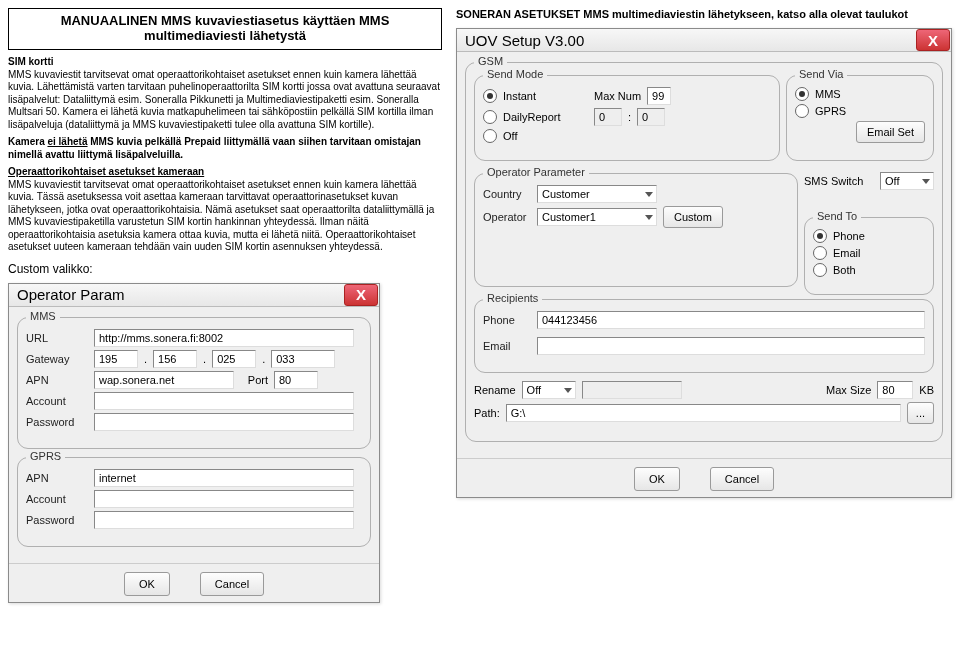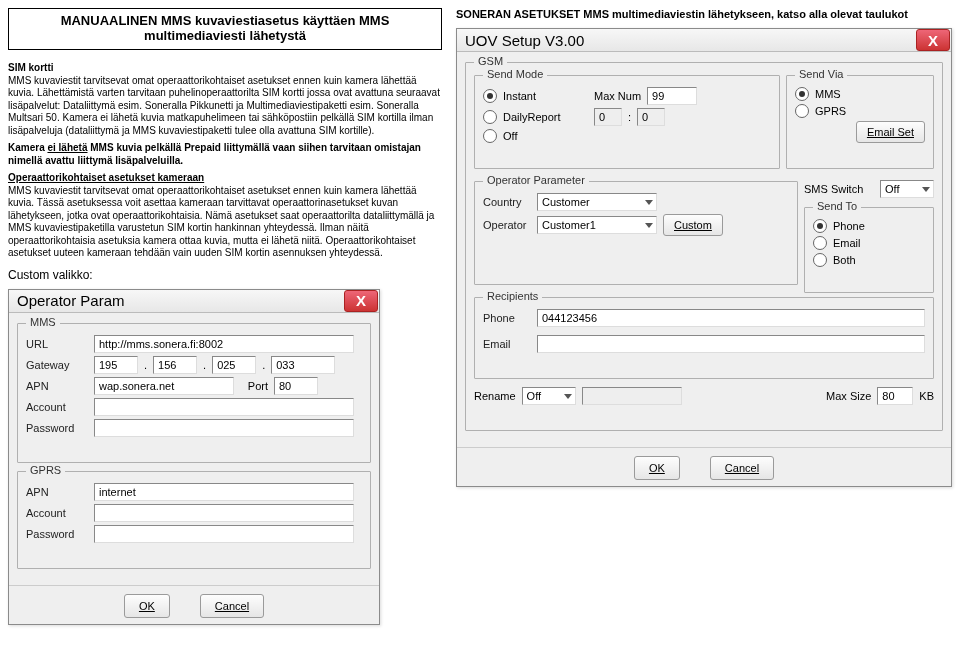--- a/index.html
+++ b/index.html
@@ -21,21 +21,21 @@
   }
   .right {
     width: 498px;
   }
   .title-box {
     border: 1px solid #000;
     text-align: center;
     font-weight: bold;
     font-size: 13px;
     padding: 4px 4px 6px 4px;
-    margin-bottom: 12px;
+    margin-bottom: 6px;
   }
   .para {
     font-size: 10px;
     line-height: 1.25;
     margin-bottom: 5px;
   }
   .bold { font-weight: bold; }
   .u { text-decoration: underline; margin-top: 28px; }
   .right-heading {
     font-weight: bold;
@@ -68,23 +68,23 @@
     display: flex; align-items: center; justify-content: center;
     font-weight: bold;
     cursor: pointer;
     margin-right: 1px;
   }
   .dlg-body {
     padding: 6px 8px 8px 8px;
   }
   .group {
     border: 1px solid #b0b0b0;
-    border-radius: 1px;
+    border-radius: 11px;
     margin: 4px 0 8px 0;
-    padding: 8px 8px 22px 8px;
+    padding: 8px 8px 14px 8px;
     position: relative;
     background: #efefef;
   }
   .group-label {
     position: absolute;
     top: -8px; left: 8px;
     background: #efefef;
     padding: 0 4px;
     font-size: 11px;
     color: #333;
@@ -128,42 +128,42 @@
     border-top: 5px solid #555;
   }
   .btn {
     background: linear-gradient(#fdfdfd,#e6e6e6);
     border: 1px solid #9a9a9a;
     border-radius: 3px;
     height: 22px;
     padding: 0 14px;
     font-size: 11px;
     cursor: pointer;
-    display: inline-flex; align-items: center; justify-content: center; text-decoration: underline;
+    display: inline-flex; align-items: center; justify-content: center;
   }
   .btn.small { height: 20px; padding: 0 10px; }
   .radio, .check {
     width: 12px; height: 12px;
     border: 1px solid #666;
     background: #fff;
     display: inline-flex; align-items: center; justify-content: center;
     vertical-align: middle;
   }
   .radio { border-radius: 50%; }
   .radio.on::after {
     content: ""; width: 6px; height: 6px; background: #333; border-radius: 50%;
   }
   .btnbar {
     display: flex; justify-content: center; gap: 30px;
     padding: 8px 0 6px 0;
     border-top: 1px solid #ccc;
     background: #efefef;
   }
   .rpane { display:flex; gap:6px; }
-  .rcol { display:flex; flex-direction:column; gap:6px; }
+  .rcol { display:flex; flex-direction:column; gap:24px; }
 </style>
 </head>
 <body>
 
 <div class="cols">
 
   <div class="left">
     <div class="title-box">
       <span>MANUAALINEN MMS kuvaviestiasetus käyttäen MMS</span><br>
       <span>multimediaviesti lähetystä</span>
@@ -273,21 +273,21 @@
           <span class="group-label">GSM</span>
 
           <div class="rpane">
 
             <div class="group" style="flex:1">
               <span class="group-label">Send Mode</span>
               <div class="row">
                 <span class="radio on"></span>
                 <span style="width:85px">Instant</span>
                 <span>Max Num</span>
-                <input class="win" style="width: 50px;" value="99">
+                <input class="win" style="width: 24px;" value="99">
               </div>
               <div class="row">
                 <span class="radio"></span>
                 <span style="width:85px">DailyReport</span>
                 <input class="win" style="width: 28px; background: rgb(238, 238, 238);" value="0">
                 <span>:</span>
                 <input class="win" style="width: 28px; background: rgb(238, 238, 238);" value="0">
               </div>
               <div class="row">
                 <span class="radio"></span>
@@ -376,20 +376,27 @@
             <span class="combo" style="width:54px">
                 <span>Off</span>
               </span>
             <input class="win" style="width: 100px; background: rgb(238, 238, 238);" value="">
             <span style="margin-left:auto">Max Size</span>
             <input class="win" style="width: 36px;" value="80">
             <span>KB</span>
           </div>
 
 
+          <div class="row">
+            <span>Path:</span>
+            <input class="win" style="flex: 1 1 0%;" value="G:\">
+            <div class="btn small" style="padding:0 8px">
+                <span>...</span>
+              </div>
+          </div>
         </div>
 
       </div>
       <div class="btnbar">
         <div class="btn">
             <span>OK</span>
           </div>
         <div class="btn">
             <span>Cancel</span>
           </div>

